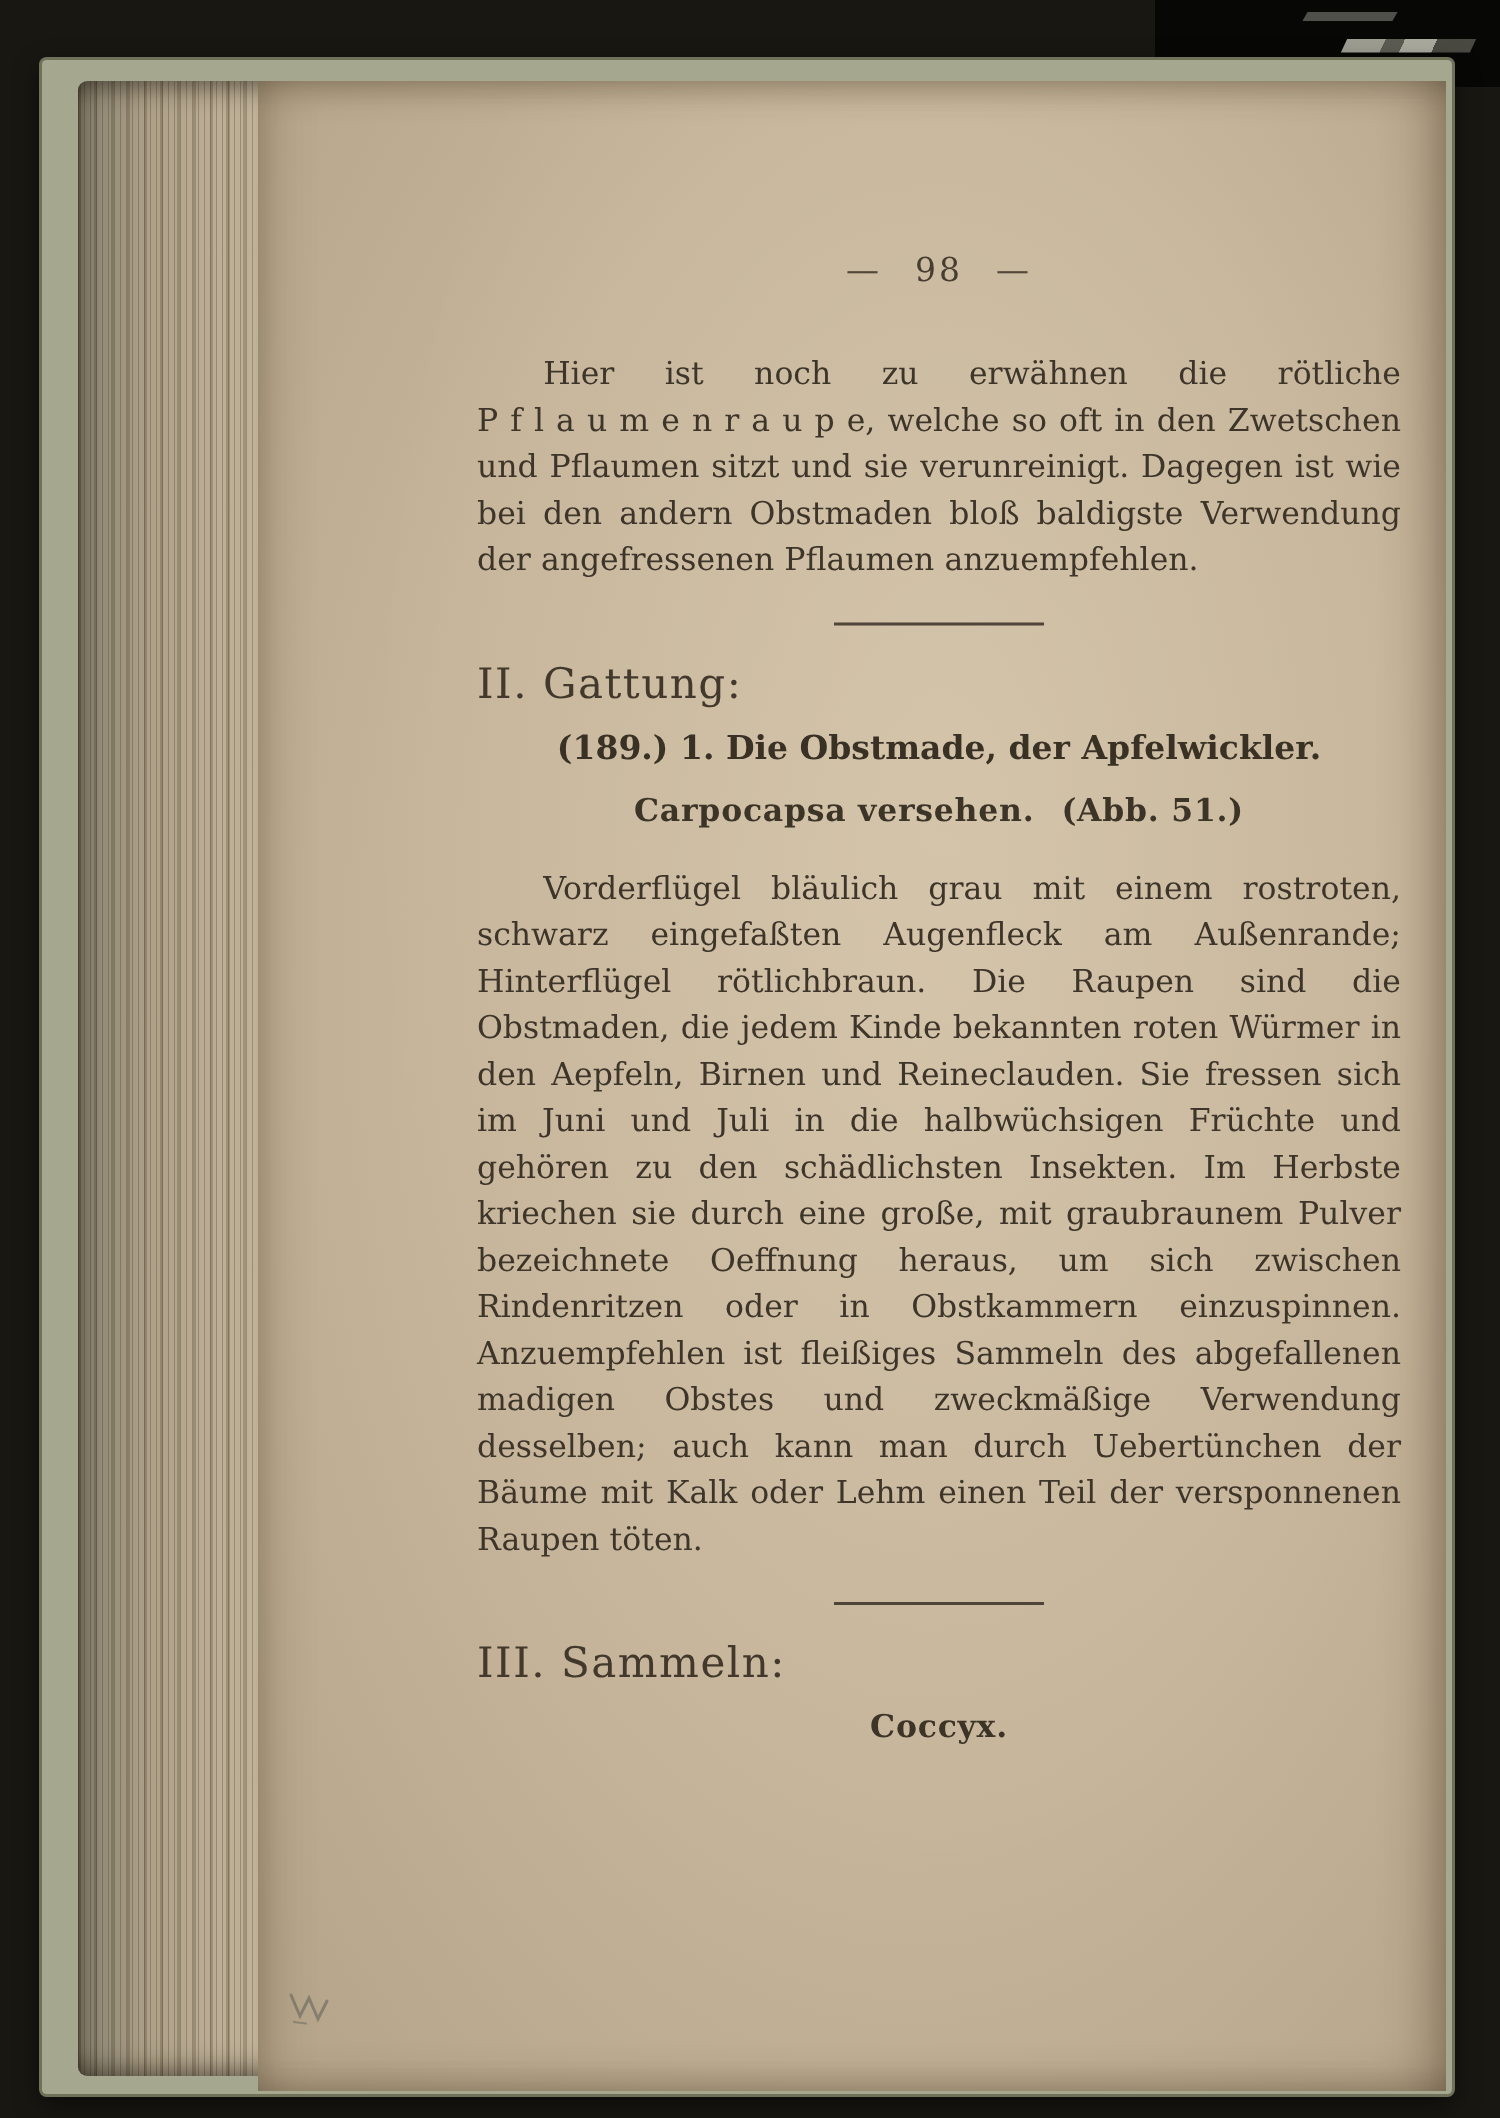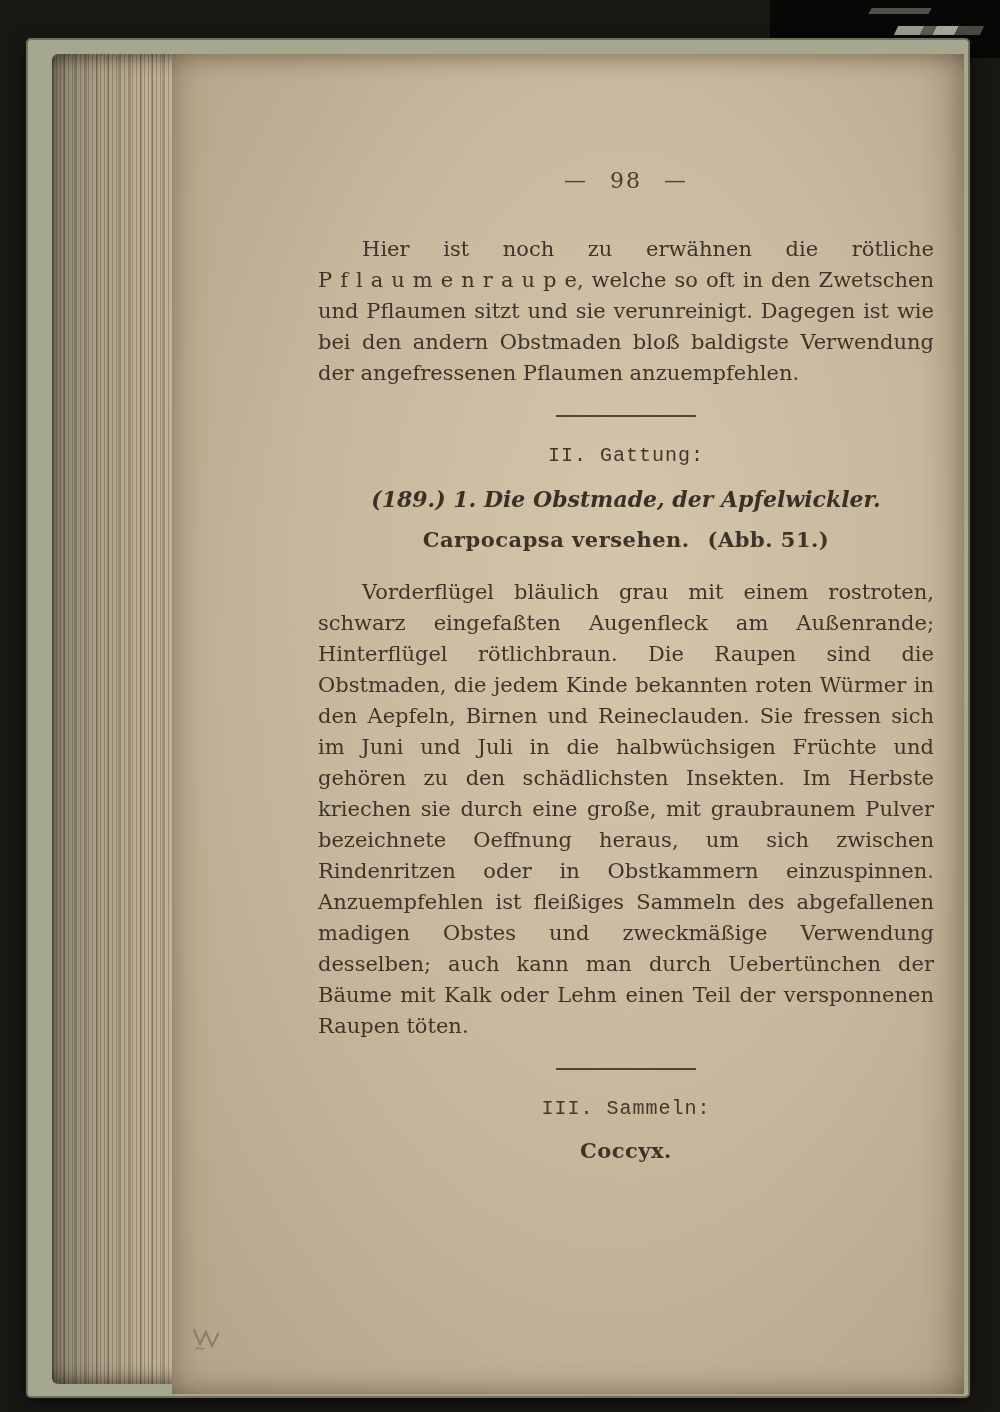--- a/index.html
+++ b/index.html
@@ -79,26 +79,26 @@
     color: #3e352a;
   }
 
   .rule {
     width: 140px; margin: 26px auto;
     border-top: 2px solid #4e4437;
     height: 0;
   }
 
   .heading-small {
-    text-align: center; font-size: 20px; line-height: 26px;
-    letter-spacing: 1px; margin-bottom: 16px; color: #42382c; font-family: Liberation Mono, monospace;
+    text-align: left; font-size: 28px; line-height: 26px;
+    letter-spacing: 1px; margin-bottom: 16px; color: #42382c;
   }
   .heading-bold {
     text-align: center; font-size: 22px; line-height: 28px;
-    font-weight: bold; margin-bottom: 14px; color: #3a3125; font-style: italic;
+    font-weight: bold; margin-bottom: 14px; color: #3a3125;
   }
   .heading-species {
     text-align: center; font-size: 21px; line-height: 26px;
     font-weight: bold; letter-spacing: .5px; margin-bottom: 24px; color: #3d3428;
   }
   .heading-species .fig { font-weight: bold; margin-left: 18px; }
 
   
   .pencil-mark { position: absolute; left: 18px; bottom: 42px; opacity: .55; }
 </style>

